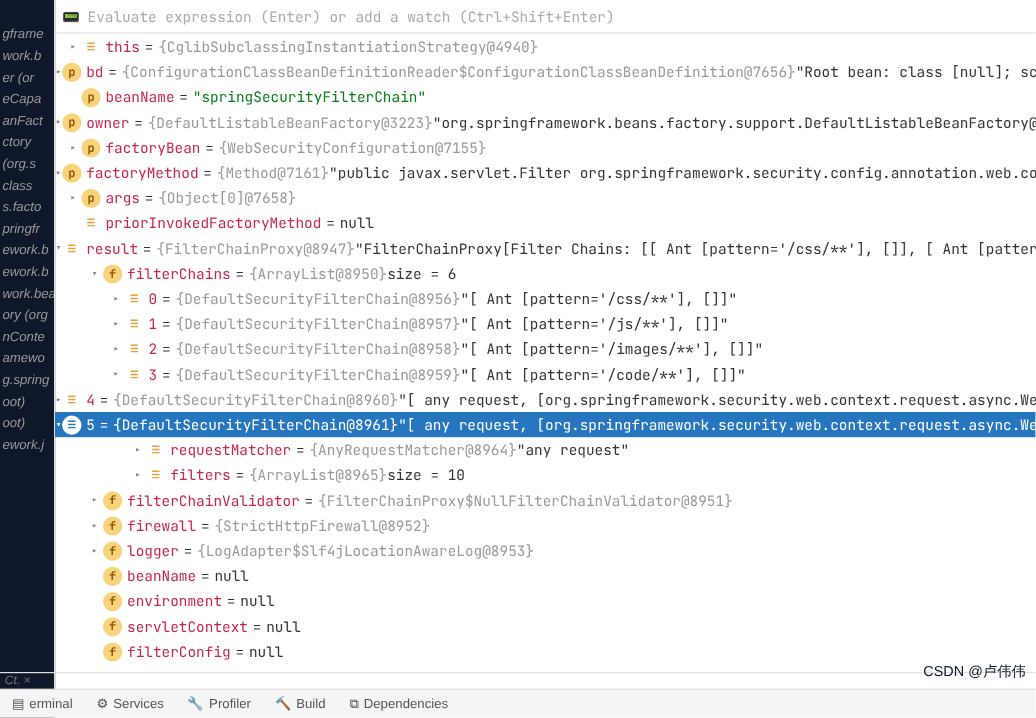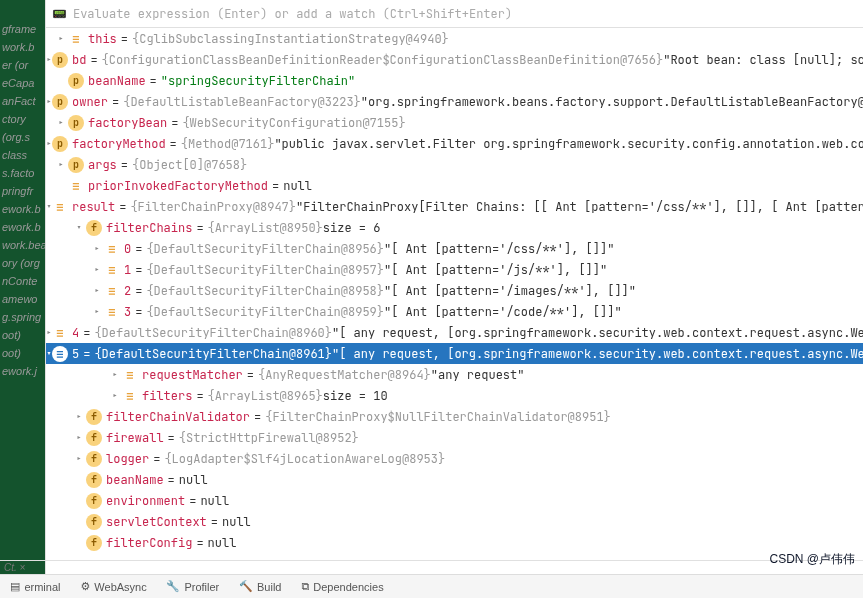--- a/index.html
+++ b/index.html
@@ -10,21 +10,21 @@
   color: #333;
   width: 863px;
   height: 598px;
   overflow: hidden;
   position: relative;
 }
 .left-gutter {
   position: absolute;
   left: 0; top: 0; bottom: 0;
   width: 46px;
-  background: #14532d;
+  background: #0f172a;
   border-right: 1px solid #e0e0e0;
   overflow: hidden;
   font-size: 11px;
   color: #888;
   padding-top: 20px;
 }
 .left-gutter div {
   padding: 3px 2px;
   font-style: italic;
   white-space: nowrap;
@@ -382,21 +382,21 @@
   <span>Ct. ×</span>
 </div>
 
 <div class="bottom-bar" id="bottom">
     <div class="bt">
       <span>▤</span>
       <span>erminal</span>
     </div>
     <div class="bt">
       <span>⚙</span>
-      <span>WebAsync</span>
+      <span>Services</span>
     </div>
     <div class="bt">
       <span>🔧</span>
       <span>Profiler</span>
     </div>
     <div class="bt">
       <span>🔨</span>
       <span>Build</span>
     </div>
     <div class="bt">

